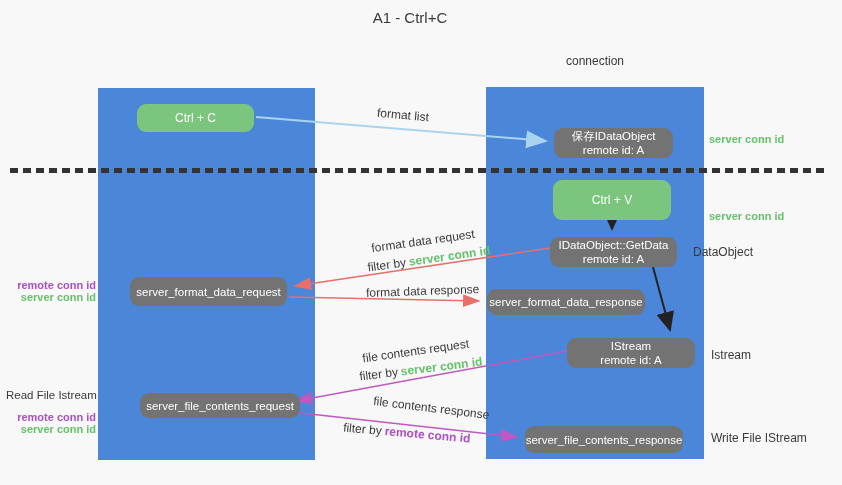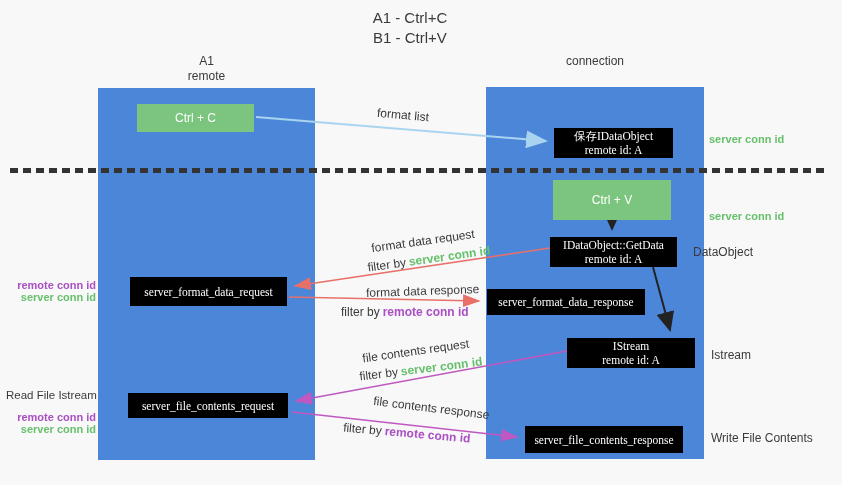--- a/index.html
+++ b/index.html
@@ -14,33 +14,33 @@
   .col-header.b1 { left:486px; top:54px; width:218px; }
 
   .lifeline { position:absolute; background:#4c86d9; }
   .lifeline.a1 { left:98px; top:88px; width:217px; height:372px; }
   .lifeline.b1 { left:486px; top:87px; width:218px; height:372px; }
 
   .dotted-line { position:absolute; left:10px; top:168px; width:818px; height:5px;
     background:repeating-linear-gradient(90deg,#333 0 8px,transparent 8px 13px); }
 
   .node { position:absolute; display:flex; flex-direction:column; align-items:center; justify-content:center;
-    color:#fff; font-size:12px; line-height:14px; white-space:nowrap; }
+    color:#fff; font-size:12px; line-height:14px; white-space:nowrap;border-radius:9px; }
   .green-node { background:#7cc57f; }
-  .orange-node { background:#000000;font-family:Liberation Serif, serif; }
+  .orange-node { background:#737373; }
   .node .ln { font-size:11.5px; line-height:14px; }
 
   .n-ctrl-c { left:137px; top:104px; width:117px; height:28px; }
   .n-save   { left:554px; top:128px; width:119px; height:30px; }
   .n-ctrl-v { left:553px; top:180px; width:118px; height:40px; }
   .n-getdata{ left:550px; top:237px; width:127px; height:30px; }
   .n-fmt-req{ left:130px; top:277px; width:157px; height:29px; font-size:11.5px; }
   .n-fmt-resp{ left:487px; top:289px; width:158px; height:26px; font-size:11.5px; }
   .n-istream{ left:567px; top:338px; width:128px; height:30px; }
-  .n-file-req{ left:128px; top:393px; width:160px; height:25px; font-size:11.5px; }
+  .n-file-req{ left:140px; top:393px; width:160px; height:25px; font-size:11.5px; }
   .n-file-resp{ left:525px; top:426px; width:158px; height:27px; font-size:11.5px; }
 
   .flow-label { position:absolute; font-size:12px; color:#3a3a3a; white-space:nowrap; }
   .fl-format-list { left:377px; top:108px; transform:rotate(5deg); }
   .fl-fdr   { left:371px; top:234px; transform:rotate(-8deg); }
   .fl-filter1{ left:367px; top:252px; transform:rotate(-8deg); }
   .fl-fdresp{ left:366px; top:284px; transform:rotate(-2deg); }
   .fl-filter2{ left:341px; top:305px; }
   .fl-fcr   { left:362px; top:344px; transform:rotate(-8deg); }
   .fl-filter3{ left:359px; top:362px; transform:rotate(-7deg); }
@@ -67,27 +67,22 @@
 
   svg.arrows { position:absolute; left:0; top:0; pointer-events:none; }
 </style>
 </head>
 <body>
 
 <div class="stage">
 
   <div class="title">
     <div>A1 - Ctrl+C</div>
-    <div>B1 - Ctrl+V</div>
   </div>
 
-  <div class="col-header a1">
-    <div>A1</div>
-    <div>remote</div>
-  </div>
   <div class="col-header b1">
     <div>connection</div>
   </div>
 
   <div class="lifeline a1"></div>
   <div class="lifeline b1"></div>
 
   <div class="dotted-line"></div>
 
   <svg class="arrows" width="842" height="485">
@@ -154,39 +149,36 @@
   </div>
 
   <div class="flow-label fl-format-list">format list</div>
 
   <div class="flow-label fl-fdr">format data request</div>
   <div class="flow-label fl-filter1">
     <span class="pre">filter by</span><span class="green-text">server conn id</span>
   </div>
 
   <div class="flow-label fl-fdresp">format data response</div>
-  <div class="flow-label fl-filter2">
-    <span class="pre">filter by</span><span class="purple-text">remote conn id</span>
-  </div>
 
   <div class="flow-label fl-fcr">file contents request</div>
   <div class="flow-label fl-filter3">
     <span class="pre">filter by</span><span class="green-text">server conn id</span>
   </div>
 
   <div class="flow-label fl-fcresp">file contents response</div>
   <div class="flow-label fl-filter4">
     <span class="pre">filter by</span><span class="purple-text">remote conn id</span>
   </div>
 
   <div class="annotation green-text ann-srv-1">server conn id</div>
   <div class="annotation green-text ann-srv-2">server conn id</div>
   <div class="annotation ann-plain ann-dataobject">DataObject</div>
   <div class="annotation ann-plain ann-istream">Istream</div>
-  <div class="annotation ann-plain ann-write">Write File Contents</div>
+  <div class="annotation ann-plain ann-write">Write File IStream</div>
 
   <div class="annotation left-ann purple-text ann-remote-1">remote conn id</div>
   <div class="annotation left-ann green-text ann-server-1">server conn id</div>
   <div class="annotation left-ann ann-plain ann-read">Read File Istream</div>
   <div class="annotation left-ann purple-text ann-remote-2">remote conn id</div>
   <div class="annotation left-ann green-text ann-server-2">server conn id</div>
 
 </div>
 
 </body></html>

